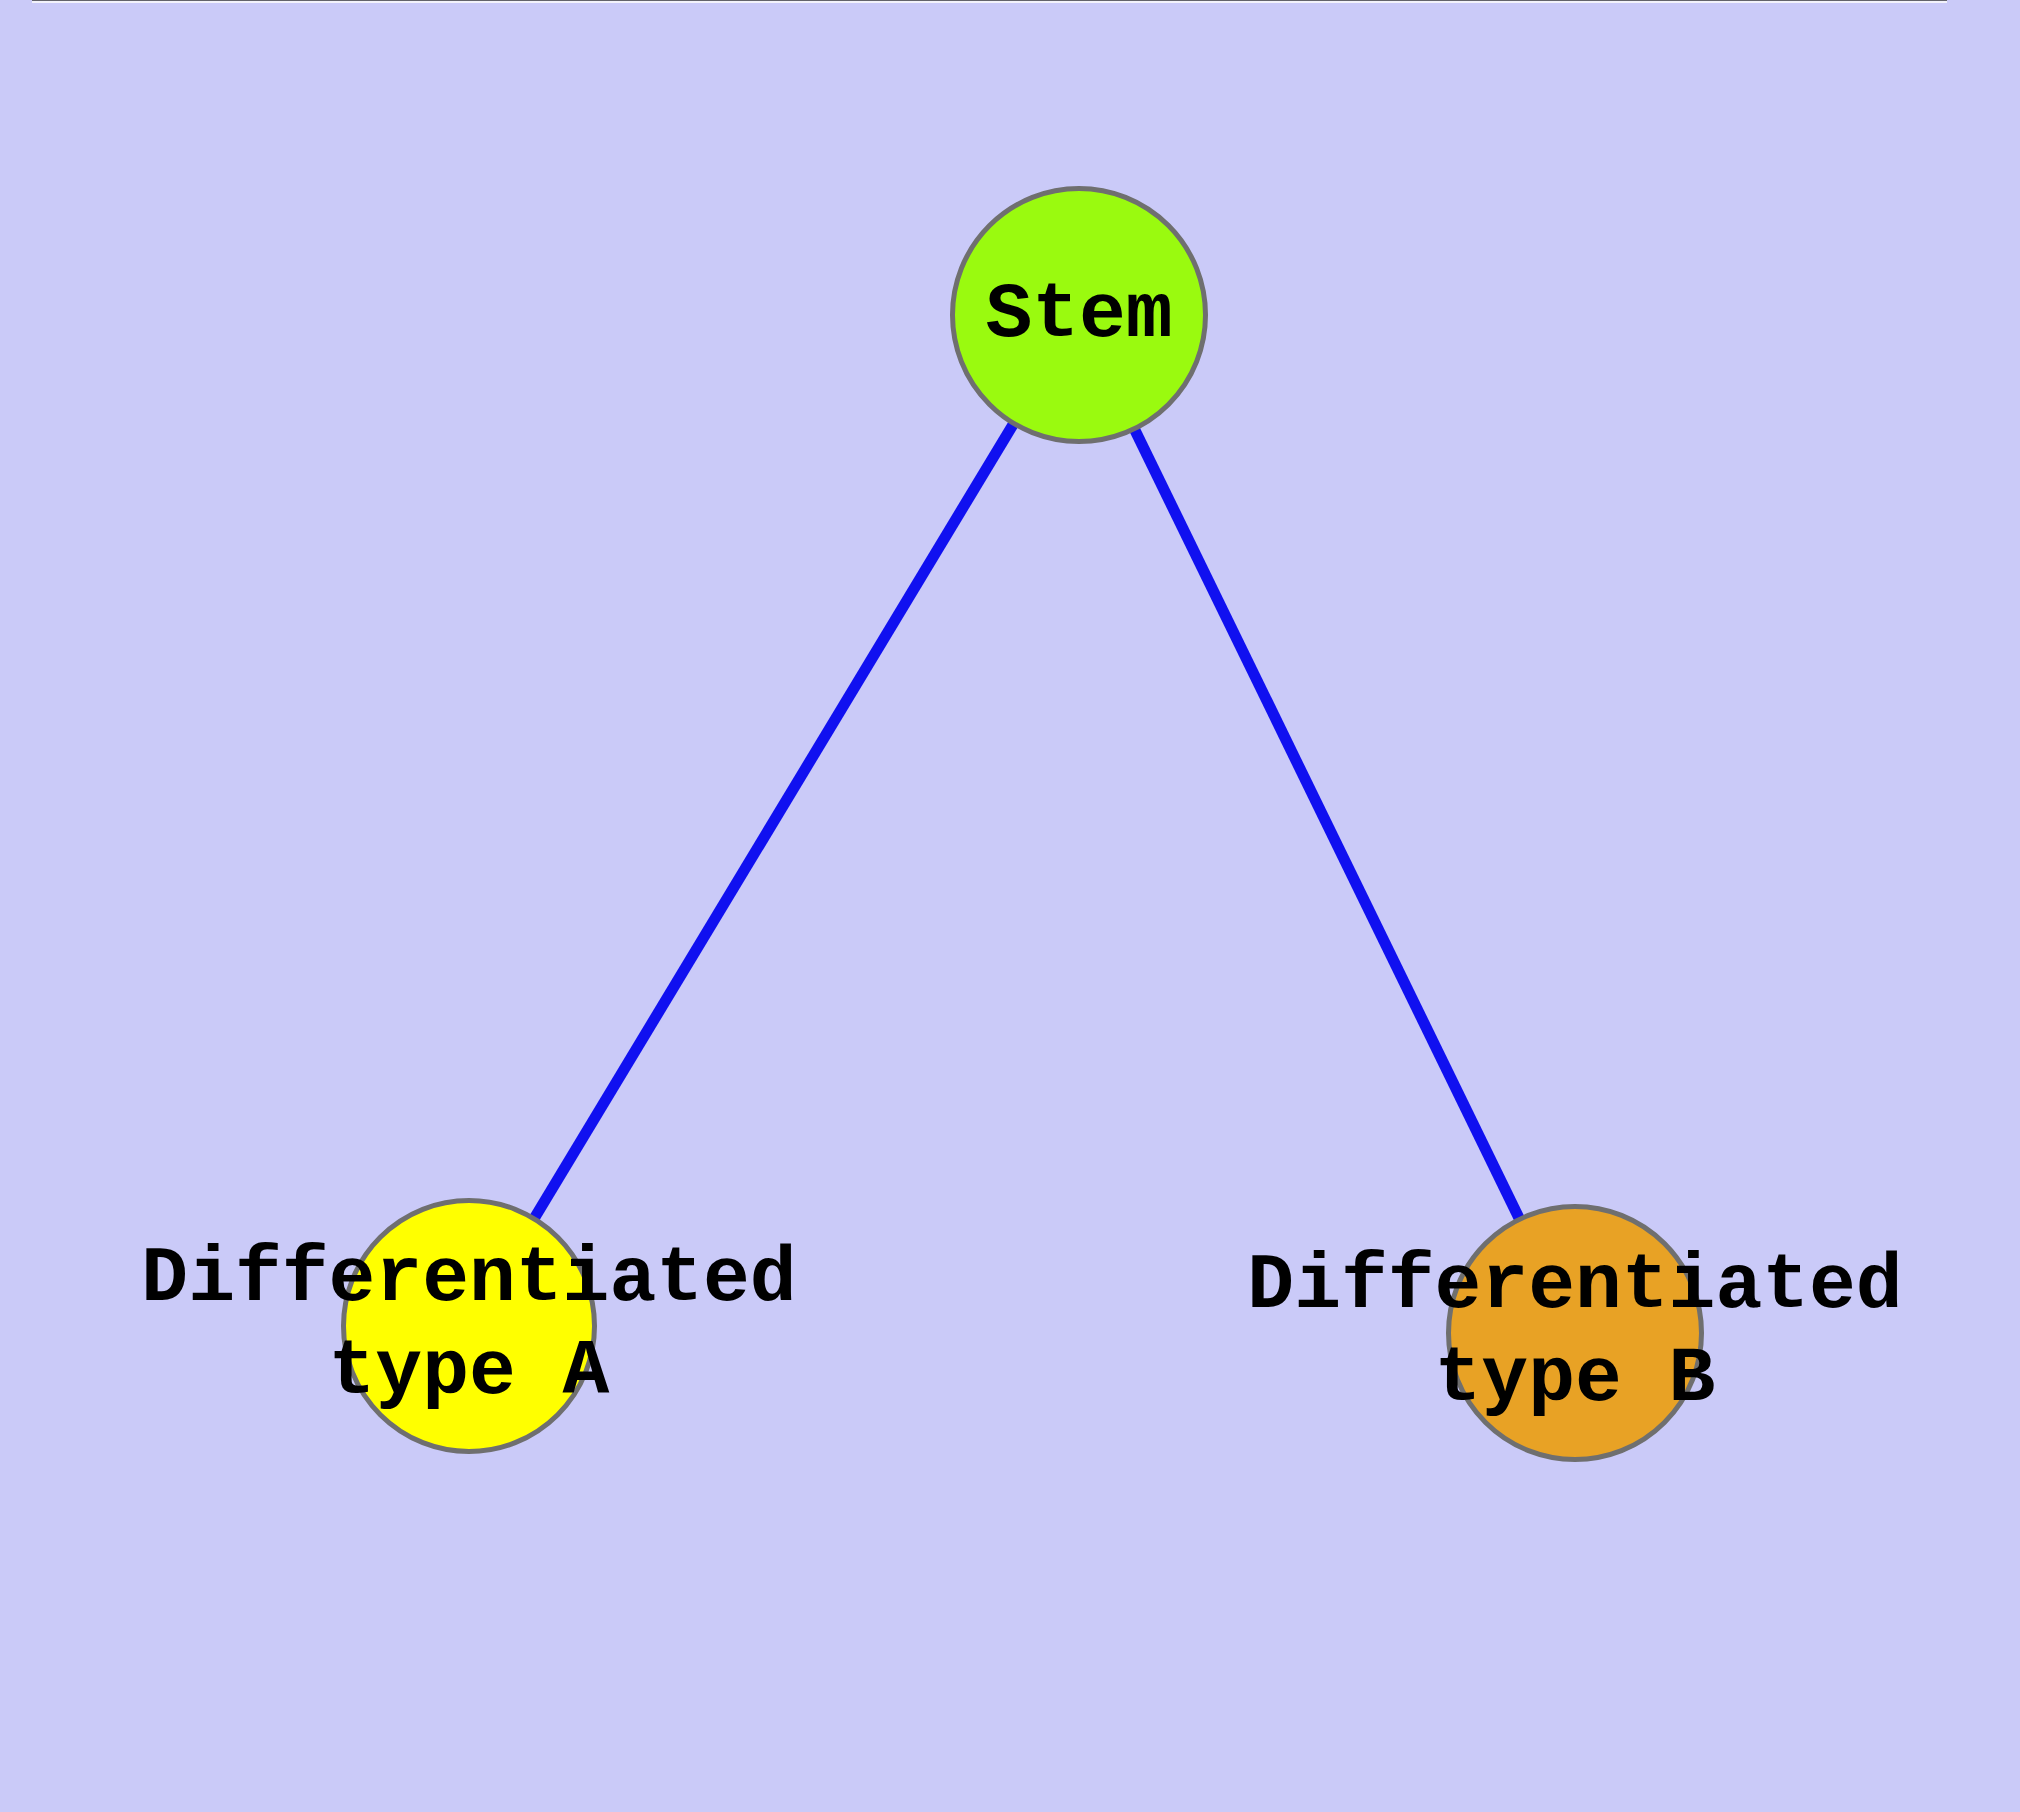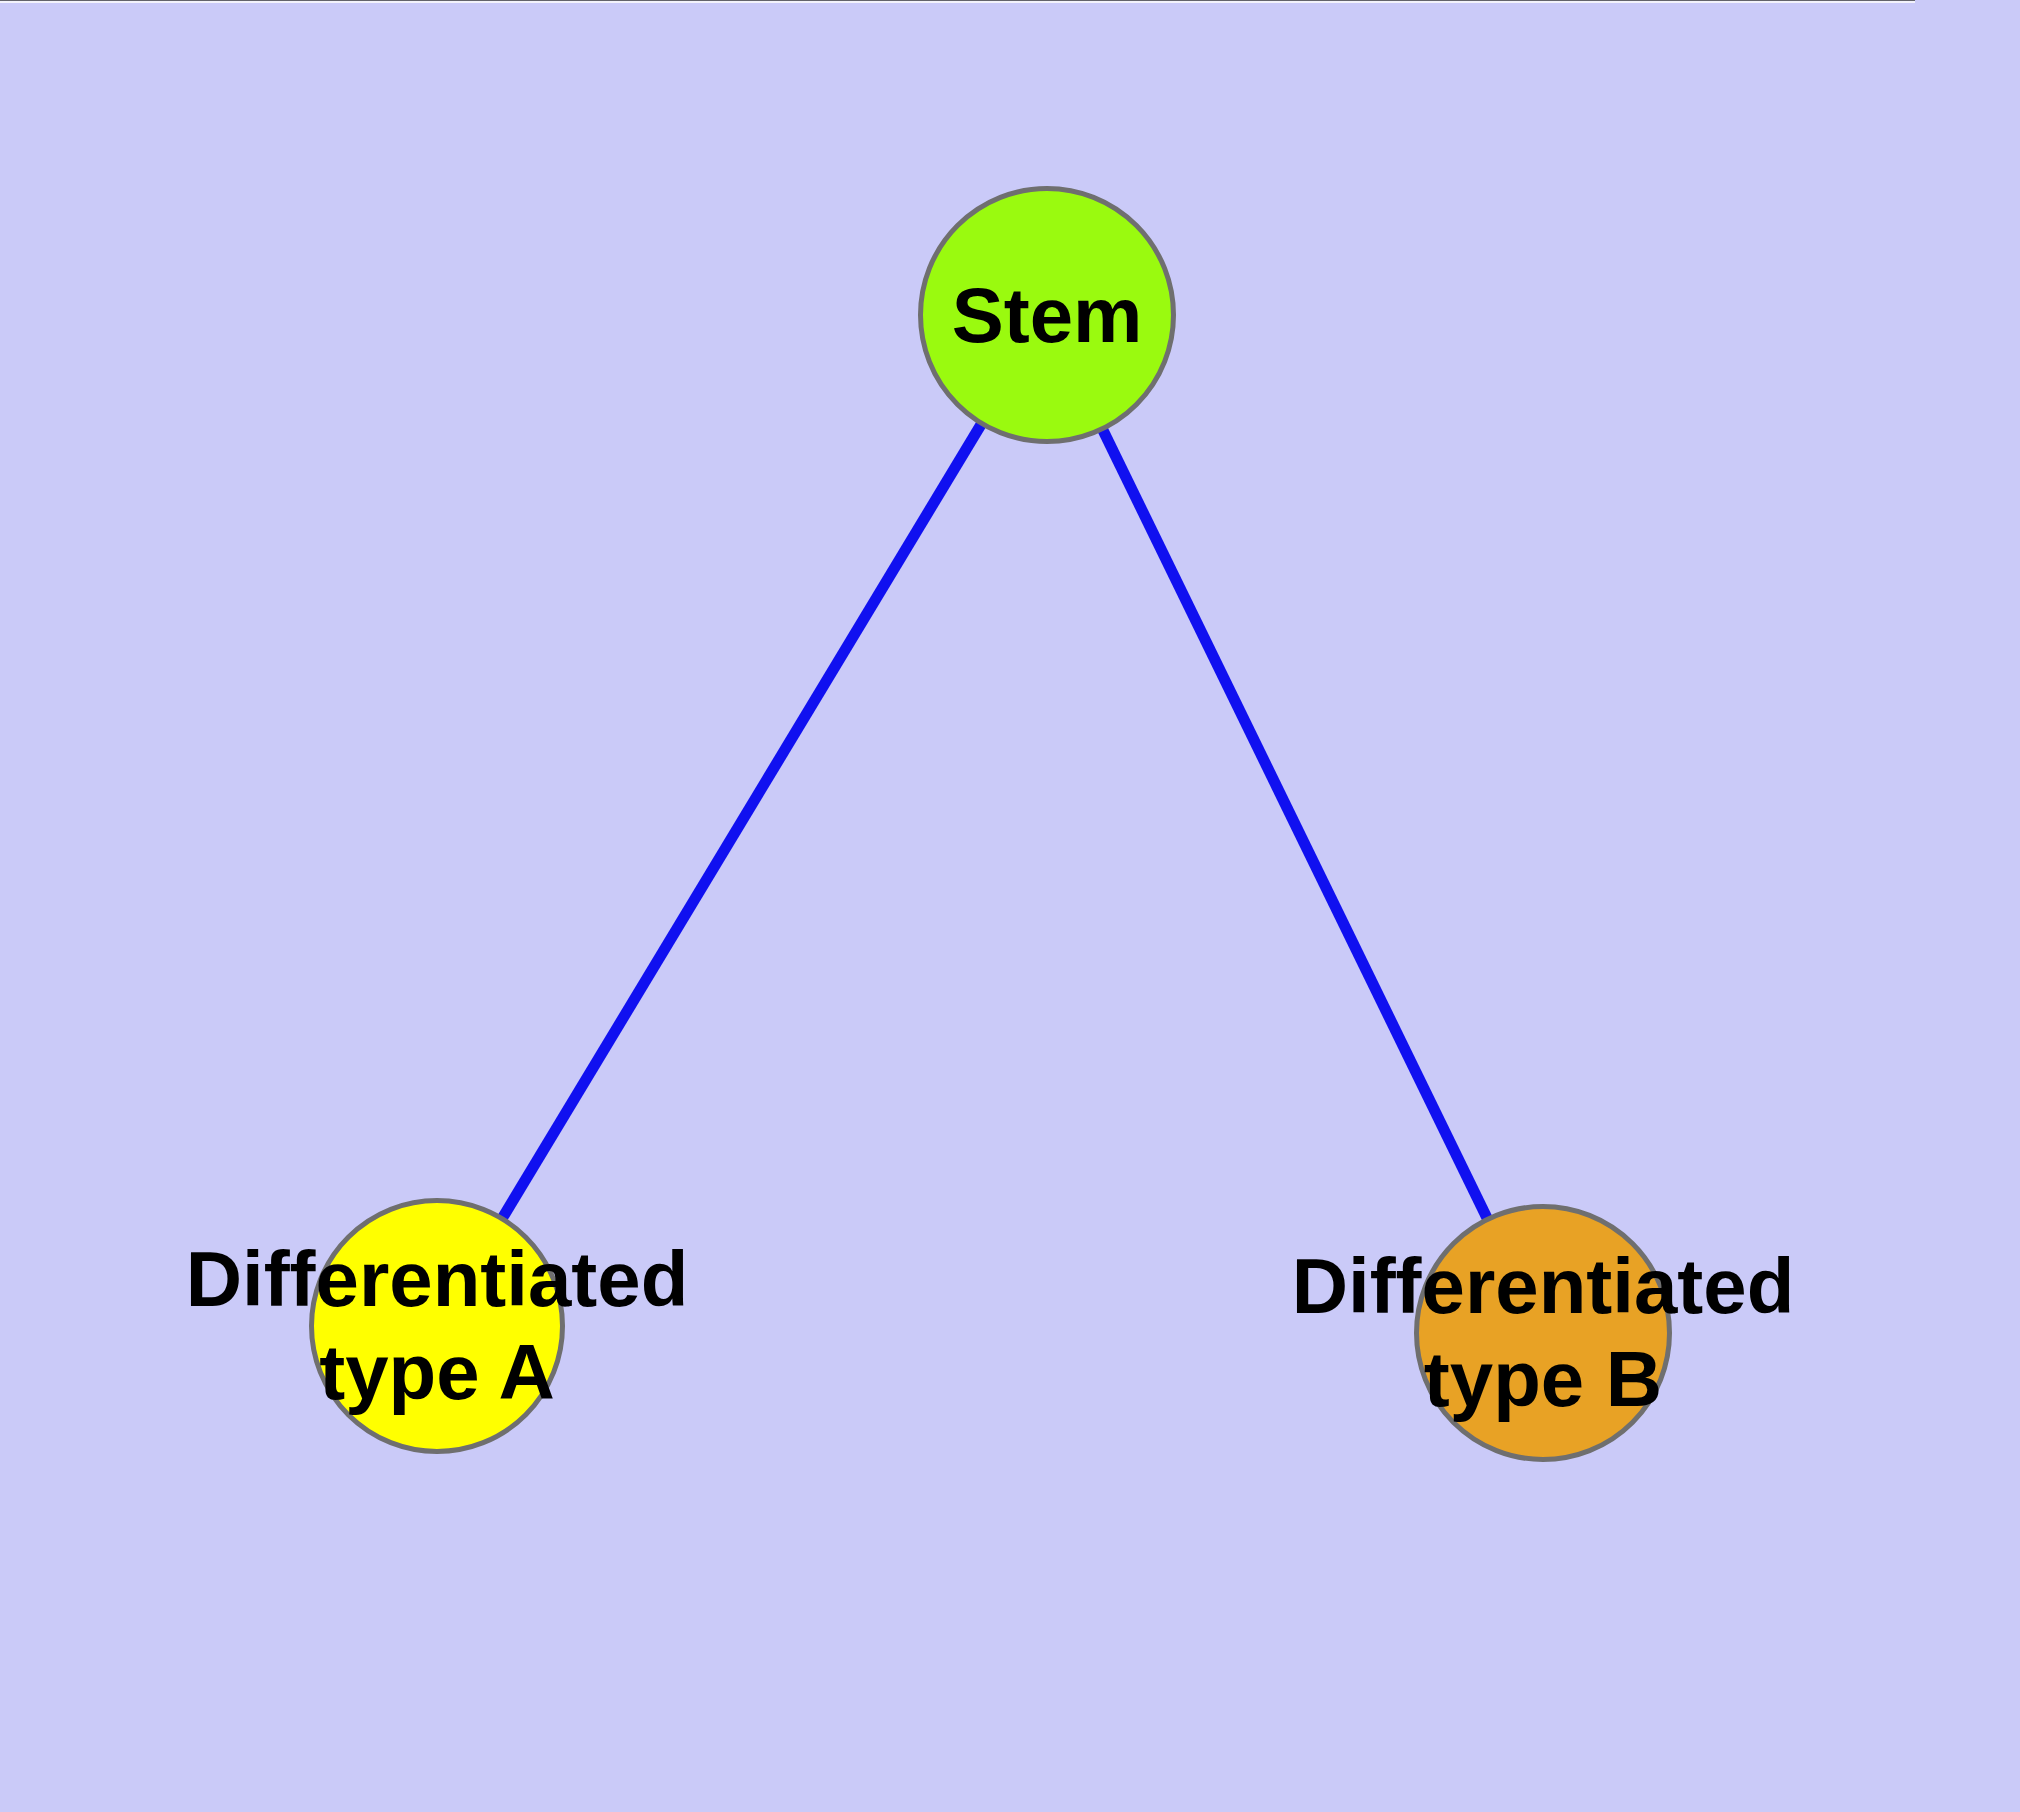--- a/index.html
+++ b/index.html
@@ -5,21 +5,22 @@
   html, body {
     margin: 0;
     padding: 0;
     background: #CACAF8;
   }
   .stage {
     position: relative;
     width: 1915px;
     height: 1812px;
     overflow: hidden;
-    font-family: Liberation Sans, sans-serif;
+    font-family: Liberation Mono, monospace;
+    margin-left: 32px;
   }
   .top-chrome {
     position: absolute;
     top: 0; left: 0; right: 0;
     height: 3.4px;
     background: linear-gradient(to bottom, #63636a 0px, #63636a 0.8px, #f2f2fb 0.8px, #f2f2fb 3.4px);
     z-index: 5;
   }
   svg.edges {
     position: absolute;

